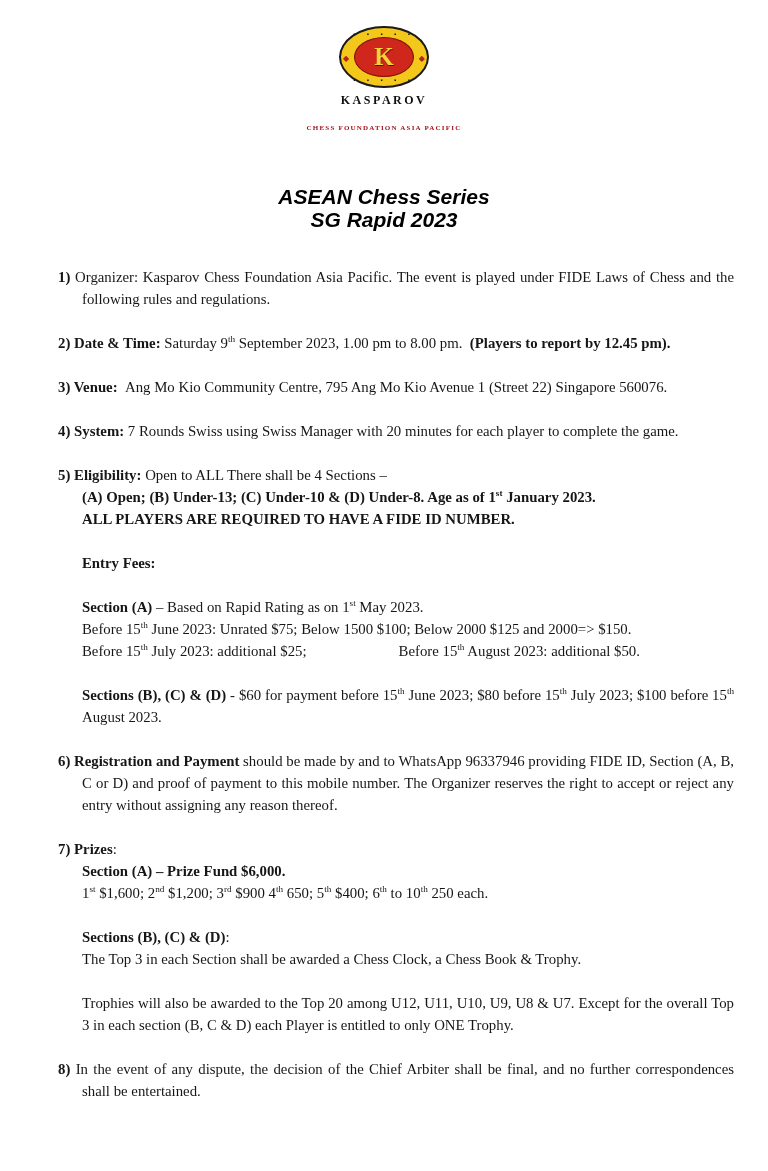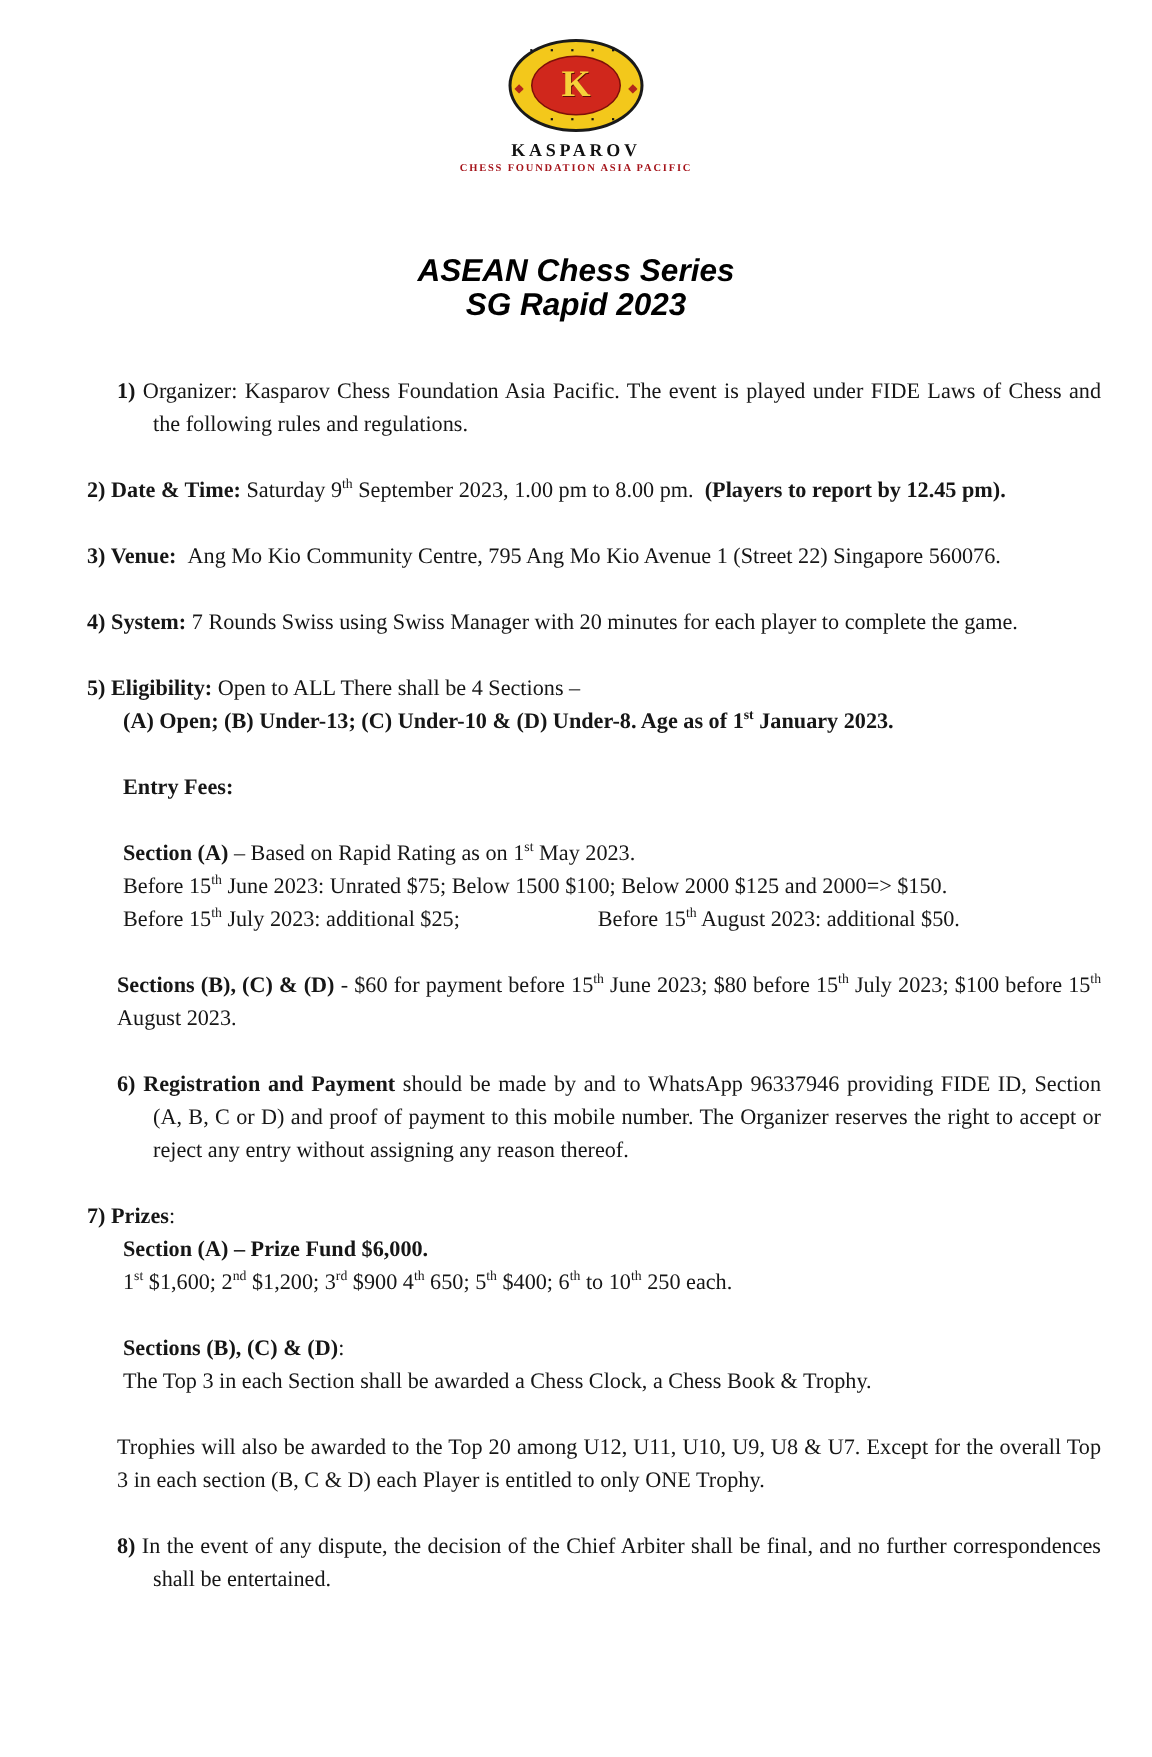--- a/index.html
+++ b/index.html
@@ -31,41 +31,41 @@
   .orn { position:absolute; left:0; right:0; text-align:center; color:#141414; font-size:6px; letter-spacing:5px; line-height:1; }
   .orn.top { top:3px; }
   .orn.bottom { bottom:3px; }
   .orn.top::before, .orn.bottom::before { content:"▪ ▪ ▪ ▪ ▪"; }
   .orn-side { position:absolute; top:27px; font-size:8px; color:#b3261a; line-height:1; }
   .orn-side.left { left:2px; }
   .orn-side.right { right:2px; }
   .orn-side::before { content:"◆"; }
 
   .brand { margin-top:5px; font-weight:bold; font-size:12px; letter-spacing:2.5px; color:#111; }
-  .tagline { margin-top:0; font-weight:bold; font-size:7px; letter-spacing:1.2px; color:#a5131a; }
+  .tagline { margin-top:16px; font-weight:bold; font-size:7px; letter-spacing:1.2px; color:#a5131a; }
 
   
   .title-block {
     margin-top:54px; text-align:center;
     font-family:"Liberation Sans", sans-serif;
     font-style:italic; font-weight:bold; font-size:21px; line-height:1; color:#000;
   }
   .title-line2 { margin-top:2px; }
 
   
   .doc {
     margin-top:36px;
     padding:0 34px 0 58px;
     font-size:14.8px; line-height:22px;
   }
   .blk { margin:0; }
   .blk.mt { margin-top:22px; }
   .blk.item { padding-left:24px; text-indent:-24px; }
   .blk.sub { margin-left:24px; }
-  .blk.just { text-align:justify;margin-left:20px; }
+  .blk.just { text-align:justify; }
   .b { font-weight:bold; }
   sup { font-size:0.62em; line-height:0; vertical-align:super; }
   .tabgap { display:inline-block; width:92px; }
 </style>
 </head>
 <body>
 
 <div class="logo-wrap">
   <div class="emblem">
     <div class="emblem-ring">
@@ -87,20 +87,21 @@
   <div class="title-line2">SG Rapid 2023</div>
 </div>
 
 <div class="doc">
     <p class="blk item mt just"><span class="b">1) </span><span>Organizer: Kasparov Chess Foundation Asia Pacific. The event is played under FIDE Laws of Chess and the following rules and regulations.</span></p>
     <p class="blk item mt"><span class="b">2) Date &amp; Time: </span><span>Saturday 9</span><sup>th</sup><span> September 2023, 1.00 pm to 8.00 pm. &nbsp;</span><span class="b">(Players to report by 12.45 pm).</span></p>
     <p class="blk item mt"><span class="b">3) Venue:</span><span> &nbsp;Ang Mo Kio Community Centre, 795 Ang Mo Kio Avenue 1 (Street 22) Singapore 560076.</span></p>
     <p class="blk item mt"><span class="b">4) System: </span><span>7 Rounds Swiss using Swiss Manager with 20 minutes for each player to complete the game.</span></p>
     <p class="blk item mt"><span class="b">5) Eligibility: </span><span>Open to ALL There shall be 4 Sections –</span></p>
     <p class="blk sub"><span class="b">(A) Open; (B) Under-13; (C) Under-10 &amp; (D) Under-8. Age as of 1</span><sup class="b">st</sup><span class="b"> January 2023.</span></p>
+    <p class="blk sub"><span class="b">ALL PLAYERS ARE REQUIRED TO HAVE A FIDE ID NUMBER.</span></p>
     <p class="blk sub mt"><span class="b">Entry Fees:</span></p>
     <p class="blk sub mt"><span class="b">Section (A)</span><span> – Based on Rapid Rating as on 1</span><sup>st</sup><span> May 2023.</span></p>
     <p class="blk sub"><span>Before 15</span><sup>th</sup><span> June 2023: Unrated $75; Below 1500 $100; Below 2000 $125 and 2000=&gt; $150.</span></p>
     <p class="blk sub"><span>Before 15</span><sup>th</sup><span> July 2023: additional $25;</span><span class="tabgap"></span><span>Before 15</span><sup>th</sup><span> August 2023: additional $50.</span></p>
     <p class="blk sub mt just"><span class="b">Sections (B), (C) &amp; (D)</span><span> - $60 for payment before 15</span><sup>th</sup><span> June 2023; $80 before 15</span><sup>th</sup><span> July 2023; $100 before 15</span><sup>th</sup><span> August 2023.</span></p>
     <p class="blk item mt just"><span class="b">6) Registration and Payment </span><span>should be made by and to WhatsApp 96337946 providing FIDE ID, Section (A, B, C or D) and proof of payment to this mobile number. The Organizer reserves the right to accept or reject any entry without assigning any reason thereof.</span></p>
     <p class="blk item mt"><span class="b">7) Prizes</span><span>:</span></p>
     <p class="blk sub"><span class="b">Section (A) – Prize Fund $6,000.</span></p>
     <p class="blk sub"><span>1</span><sup>st</sup><span> $1,600; 2</span><sup>nd</sup><span> $1,200; 3</span><sup>rd</sup><span> $900 4</span><sup>th</sup><span> 650; 5</span><sup>th</sup><span> $400; 6</span><sup>th</sup><span> to 10</span><sup>th</sup><span> 250 each.</span></p>
     <p class="blk sub mt"><span class="b">Sections (B), (C) &amp; (D)</span><span>:</span></p>

